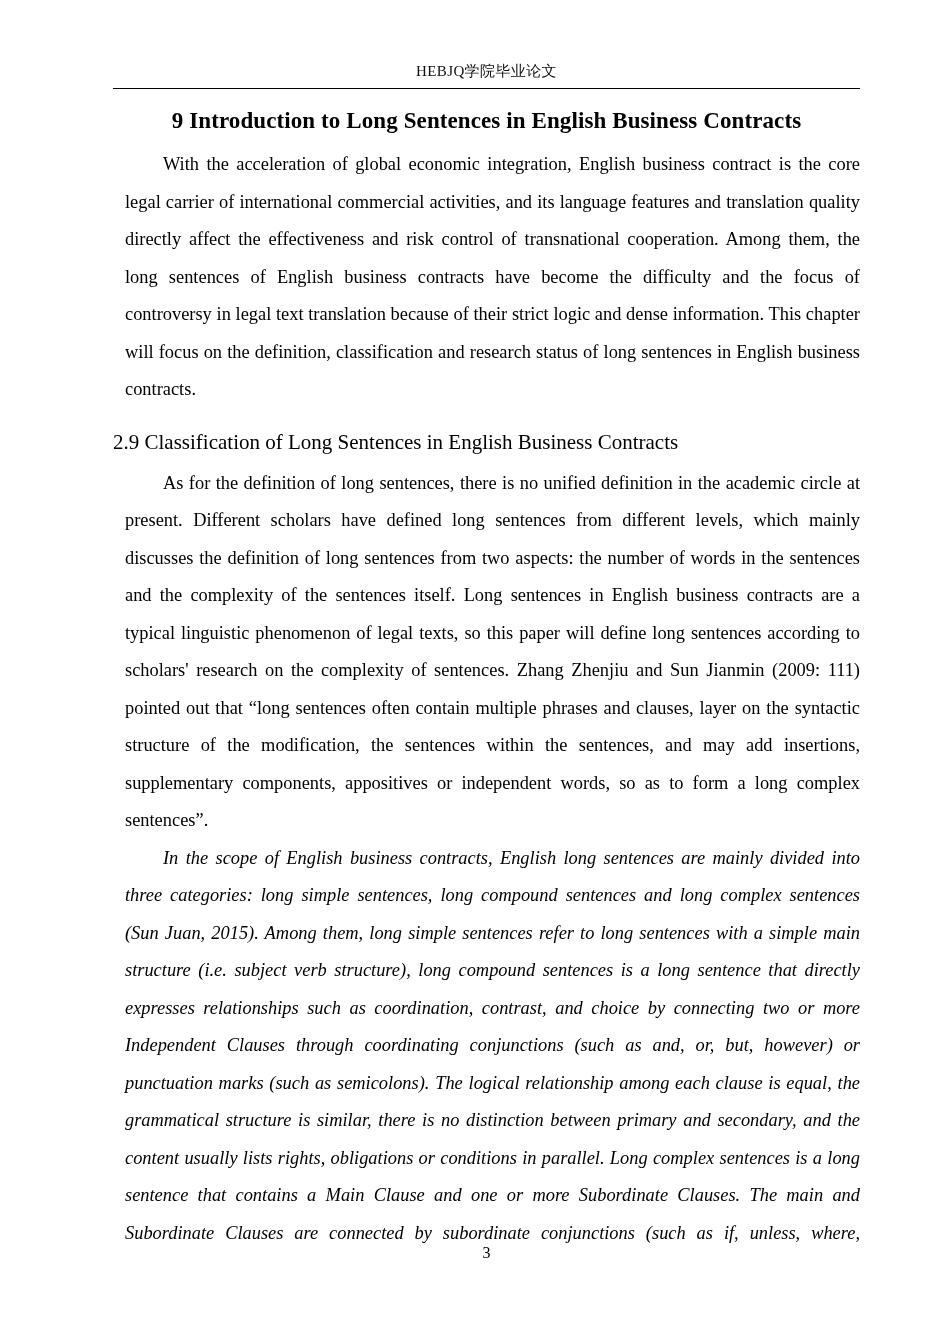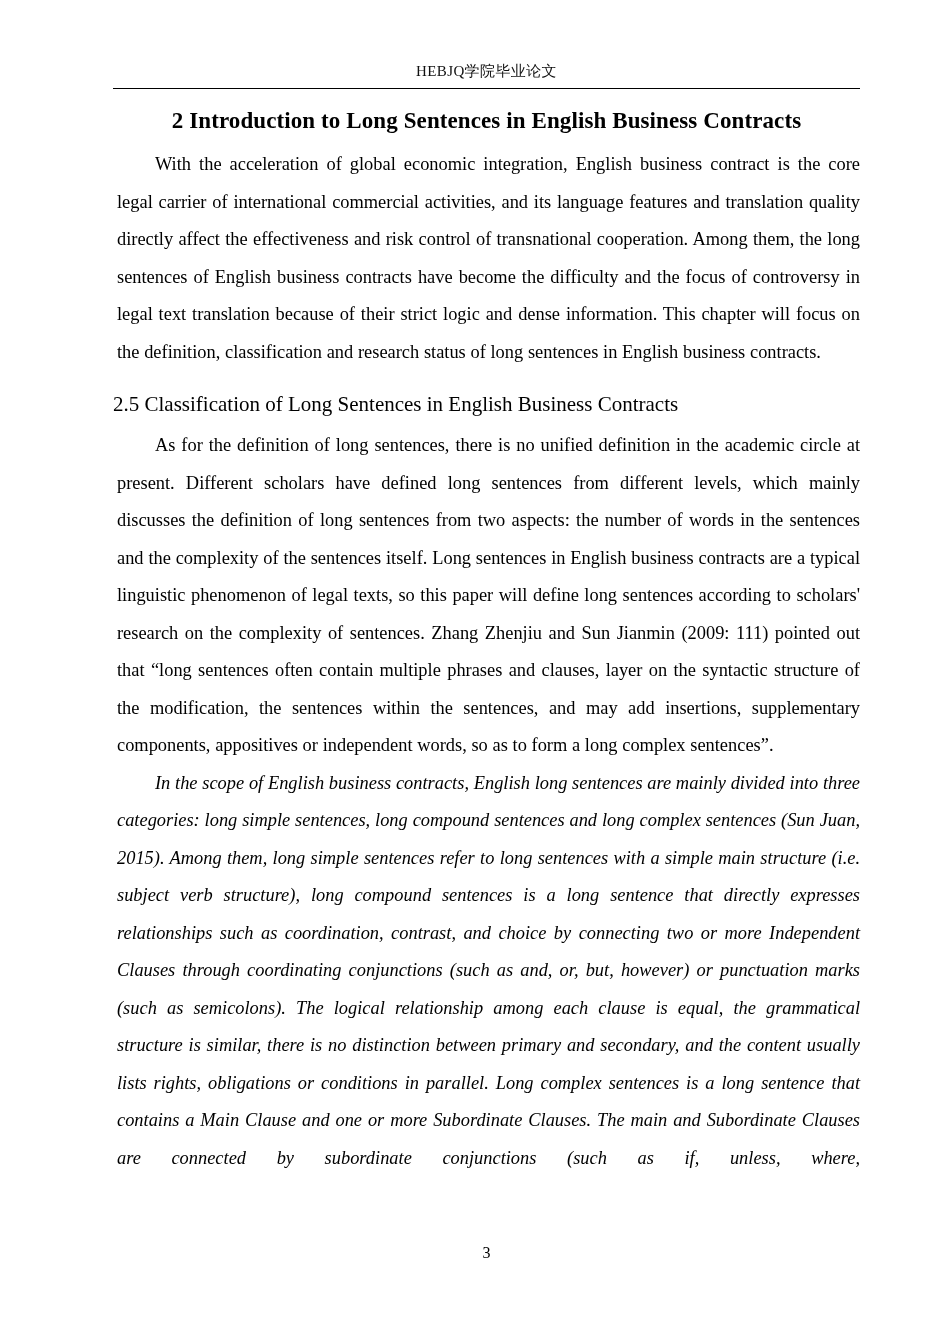--- a/index.html
+++ b/index.html
@@ -73,21 +73,21 @@
     font-weight: normal;
     line-height: 34px;
     margin: 16px 0 6px 0;
     text-align: left;
     font-family: "Liberation Serif", "DejaVu Serif", serif;
   }
 
   p.body-par {
     font-size: 18.4px;
     line-height: 37.5px;
-    margin: 0 0 0 4px;
+    margin: 0 0 0 12px;
     text-align: justify;
     text-justify: inter-word;
     text-indent: 38px;
     font-family: "Liberation Serif", "DejaVu Serif", serif;
     hyphens: none;
     word-spacing: 0.1px;
   }
   p.body-par.last-open {
     
     text-align-last: justify;
@@ -113,25 +113,25 @@
 
 <div class="page">
 
   <div class="header">
     <span class="header-text">HEBJQ学院毕业论文</span>
   </div>
   <div class="header-rule"></div>
 
   <div class="content">
 
-    <h1 class="chapter-title">2 Introduction to Long Sentences in English Business Contracts</h1>
+    <h1 class="chapter-title">9 Introduction to Long Sentences in English Business Contracts</h1>
 
     <p class="body-par">With the acceleration of global economic integration, English business contract is the core legal carrier of international commercial activities, and its language features and translation quality directly affect the effectiveness and risk control of transnational cooperation. Among them, the long sentences of English business contracts have become the difficulty and the focus of controversy in legal text translation because of their strict logic and dense information. This chapter will focus on the definition, classification and research status of long sentences in English business contracts.</p>
 
-    <h2 class="section-title">2.5 Classification of Long Sentences in English Business Contracts</h2>
+    <h2 class="section-title">2.9 Classification of Long Sentences in English Business Contracts</h2>
 
     <p class="body-par">As for the definition of long sentences, there is no unified definition in the academic circle at present. Different scholars have defined long sentences from different levels, which mainly discusses the definition of long sentences from two aspects: the number of words in the sentences and the complexity of the sentences itself. Long sentences in English business contracts are a typical linguistic phenomenon of legal texts, so this paper will define long sentences according to scholars' research on the complexity of sentences. Zhang Zhenjiu and Sun Jianmin (2009: 111) pointed out that “long sentences often contain multiple phrases and clauses, layer on the syntactic structure of the modification, the sentences within the sentences, and may add insertions, supplementary components, appositives or independent words, so as to form a long complex sentences”.</p>
 
     <p class="body-par last-open">In the scope of English business contracts, English long sentences are mainly divided into three categories: long simple sentences, long compound sentences and long complex sentences (Sun Juan, 2015).  Among them, long simple sentences refer to long sentences with a simple main structure (i.e. subject verb structure), long compound sentences is a long sentence that directly expresses relationships such as coordination, contrast, and choice by connecting two or more Independent Clauses through coordinating conjunctions (such as and, or, but, however) or punctuation marks (such as semicolons). The logical relationship among each clause is equal, the grammatical structure is similar, there is no distinction between primary and secondary, and the content usually lists rights, obligations or conditions in parallel. Long complex sentences is a long sentence that contains a Main Clause and one or more Subordinate Clauses. The main and Subordinate Clauses are connected by subordinate conjunctions (such as if, unless, where,</p>
 
   </div>
 
   <div class="footer">
     <span class="page-number">3</span>
   </div>

